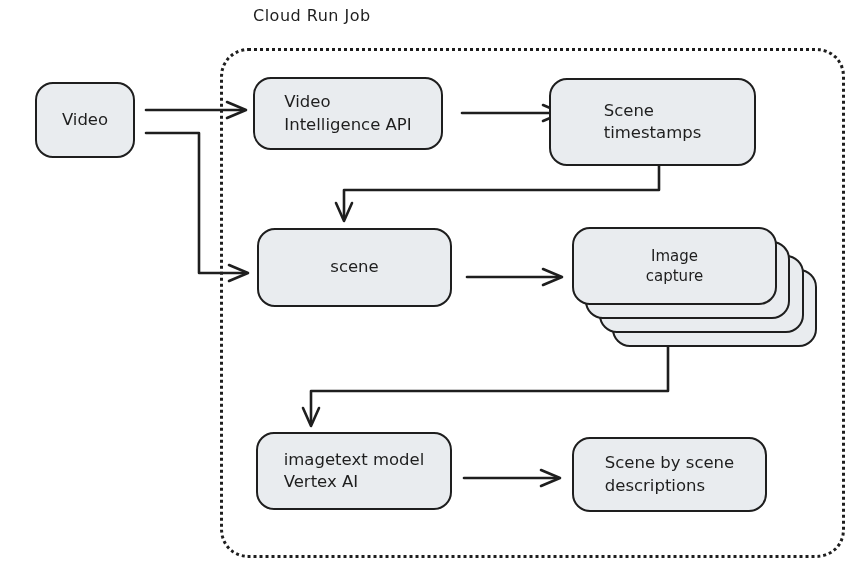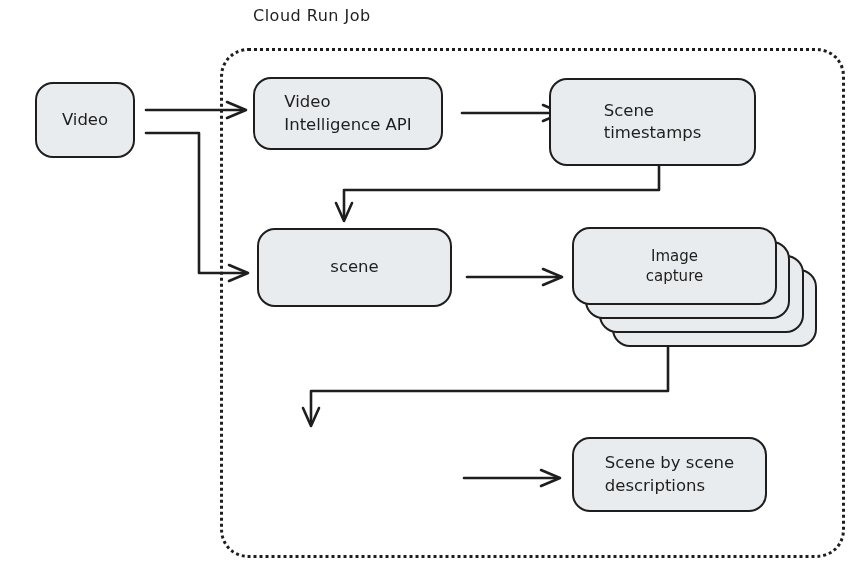--- a/index.html
+++ b/index.html
@@ -126,17 +126,19 @@
   <div class="node" style="left:257px; top:228px; width:195px; height:79px;">scene</div>
 
   <div class="stack-wrap">
     <div class="stack-card" style="left:40px; top:42px;"></div>
     <div class="stack-card" style="left:27px; top:28px;"></div>
     <div class="stack-card" style="left:13px; top:14px;"></div>
     <div class="stack-card" style="left:0; top:0;">Image
 capture</div>
   </div>
 
+  <div class="node" style="left:256px; top:432px; width:196px; height:78px;">imagetext model
+Vertex AI</div>
 
   <div class="node" style="left:572px; top:437px; width:195px; height:75px;">Scene by scene
 descriptions</div>
 
 </div>
 
 </body></html>

